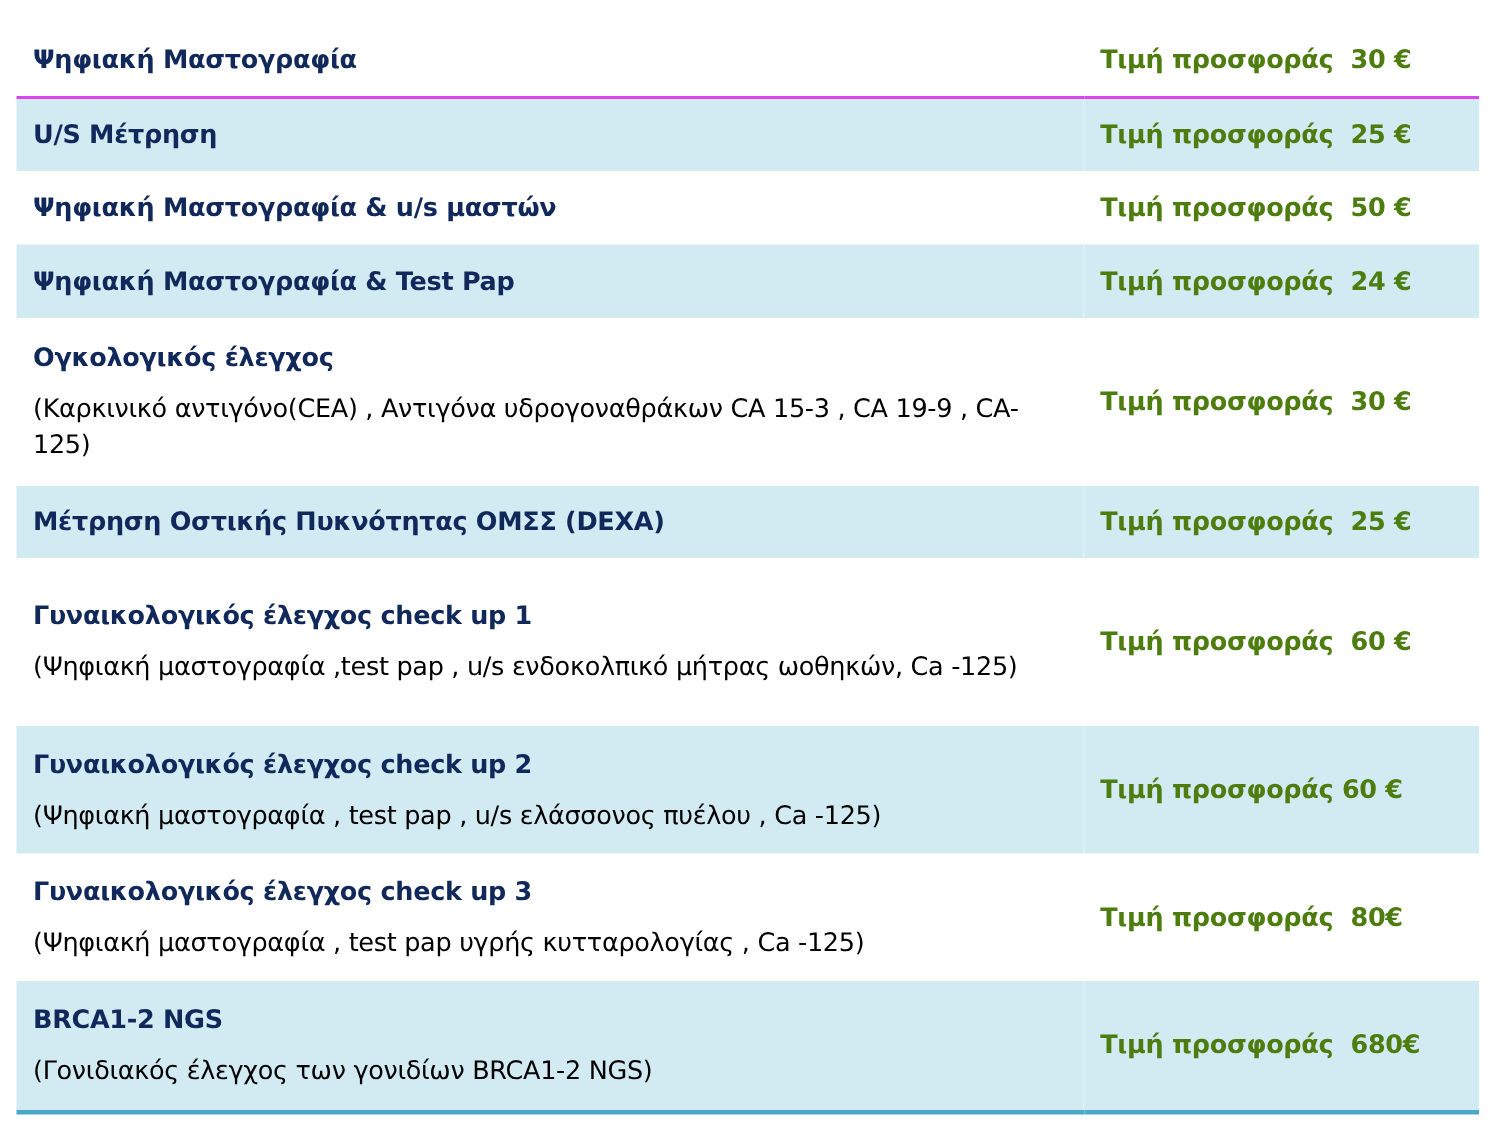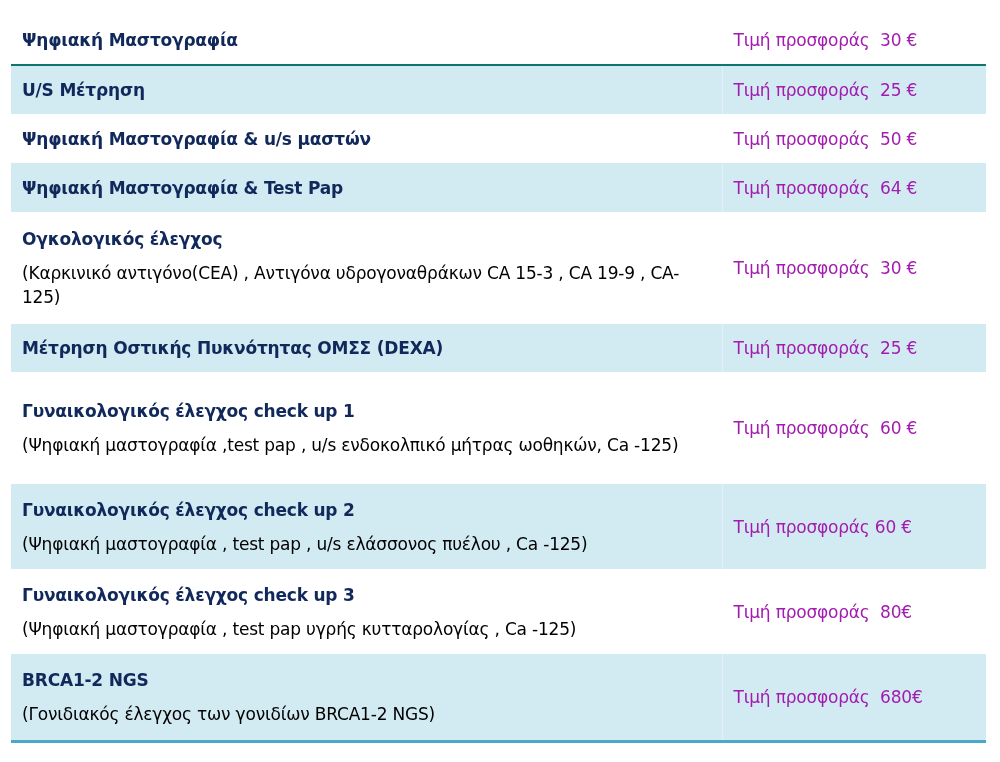--- a/index.html
+++ b/index.html
@@ -23,42 +23,42 @@
     }
     .price-table col.c1 { width: 711px; }
     .price-table col.c2 { width: 264px; }
     .price-table td {
       padding: 0 0 0 11px;
       vertical-align: middle;
       font-size: 17px;
       letter-spacing: -0.2px;
     }
     .price-table tr.alt td { background: #d2eaf2; }
-    .price-table tr.first td { border-bottom: 2px solid #0f766e; }
+    .price-table tr.first td { border-bottom: 2px solid #d946ef; }
     .price-table tr.last td { border-bottom: 3px solid #4aa9c9; }
     .price-table td.c2 {
       border-left: 1px solid rgba(255,255,255,0.35);
     }
     .title {
       color: #10285a;
       font-weight: bold;
       display: block;
       line-height: 24px;
     }
     .desc {
       color: #000000;
       font-weight: normal;
       display: block;
       line-height: 24px;
       margin-top: 10px;
       padding-right: 8px;
     }
     .price {
-      color: #a21caf;
-      font-weight: normal;
+      color: #4d7c0f;
+      font-weight: bold;
       white-space: pre;
       display: block;
       line-height: 24px;
     }
     .r-h1 { height: 50px; }
     .r-h2 { height: 49px; }
     .r-h3 { height: 49px; }
     .r-h4 { height: 49px; }
     .r-h5 { height: 112px; }
     .r-h6 { height: 48px; }
@@ -98,21 +98,21 @@
       </td>
       <td class="c2">
         <span class="price">Τιμή προσφοράς  50 €</span>
       </td>
     </tr>
     <tr class="alt r-h4">
       <td>
         <span class="title">Ψηφιακή Μαστογραφία &amp; Test Pap</span>
       </td>
       <td class="c2">
-        <span class="price">Τιμή προσφοράς  64 €</span>
+        <span class="price">Τιμή προσφοράς  24 €</span>
       </td>
     </tr>
     <tr class="r-h5">
       <td>
         <span class="title">Ογκολογικός έλεγχος</span>
         <span class="desc">(Καρκινικό αντιγόνο(CEA) , Αντιγόνα υδρογοναθράκων CA 15-3 , CA 19-9 , CA-125)</span>
       </td>
       <td class="c2">
         <span class="price">Τιμή προσφοράς  30 €</span>
       </td>

